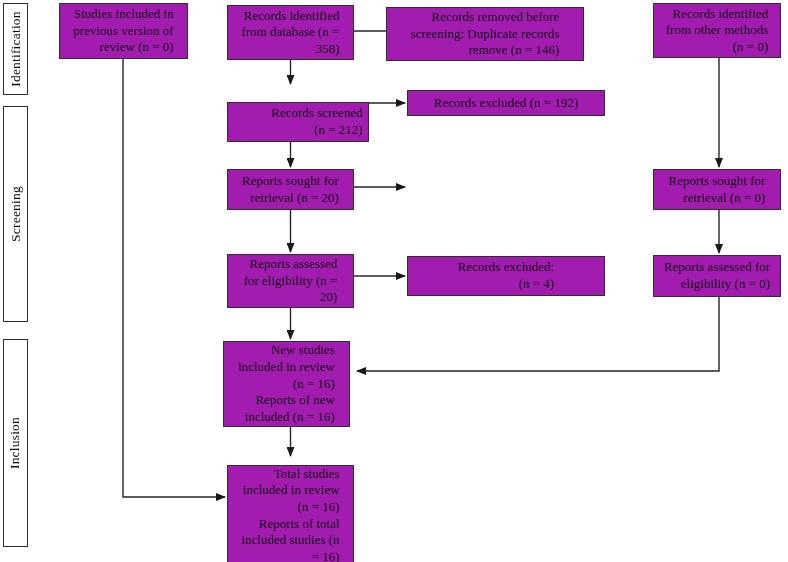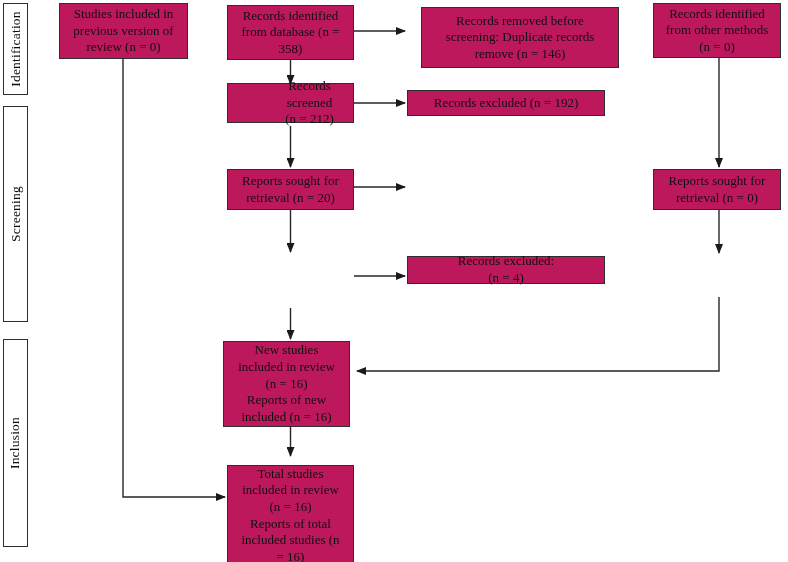--- a/index.html
+++ b/index.html
@@ -21,25 +21,25 @@
     left: 0;
     top: 0;
     width: 788px;
     height: 562px;
     pointer-events: none;
   }
   .fbox {
     position: absolute;
     box-sizing: border-box;
     border: 1.5px solid #2e2e2e;
-    background: #be185d;
+    background: #a21caf;
     display: flex;
     align-items: center;
     justify-content: center;
-    text-align: center;
+    text-align: right;
     white-space: pre-line;
     font-size: 13px;
     line-height: 1.28;
     padding: 1px 2px;
   }
   .stage {
     position: absolute;
     box-sizing: border-box;
     border: 1.5px solid #2e2e2e;
     background: #ffffff;
@@ -97,38 +97,43 @@
   <div class="stage" style="left:3px; top:339px; width:25px; height:208px;">
     <span class="stage-label">Inclusion</span>
   </div>
 
   <div class="fbox" style="left:59px; top:3px; width:129px; height:56px;">Studies included in
 previous version of
 review (n = 0)</div>
   <div class="fbox" style="left:227px; top:5px; width:127px; height:55px;">Records identified
 from database (n =
 358)</div>
-  <div class="fbox" style="left:421px; top:7px; width:198px; height:61px;">Records removed before
+  <div class="fbox" style="left:386px; top:7px; width:198px; height:54px;">Records removed before
 screening: Duplicate records
 remove (n = 146)</div>
   <div class="fbox" style="left:653px; top:3px; width:128px; height:55px;">Records identified
 from other methods
 (n = 0)</div>
 
-  <div class="fbox" style="left:227px; top:83px; width:127px; height:40px;padding-left:40px;">Records screened
+  <div class="fbox" style="left:227px; top:102px; width:142px; height:40px;padding-left:40px;">Records screened
 (n = 212)</div>
   <div class="fbox" style="left:407px; top:90px; width:198px; height:26px;">Records excluded (n = 192)</div>
 
   <div class="fbox" style="left:227px; top:169px; width:127px; height:41px;">Reports sought for
 retrieval (n = 20)</div>
   <div class="fbox" style="left:653px; top:169px; width:128px; height:41px;">Reports sought for
 retrieval (n = 0)</div>
 
-  <div class="fbox" style="left:407px; top:256px; width:198px; height:28px;">Records excluded:
+  <div class="fbox" style="left:227px; top:254px; width:127px; height:54px;">Reports assessed
+for eligibility (n =
+20)</div>
+  <div class="fbox" style="left:407px; top:256px; width:198px; height:40px;">Records excluded:
 (n = 4)</div>
+  <div class="fbox" style="left:653px; top:255px; width:128px; height:42px;">Reports assessed for
+eligibility (n = 0)</div>
 
   <div class="fbox" style="left:223px; top:341px; width:127px; height:86px;">New studies
 included in review
 (n = 16)
 Reports of new
 included (n = 16)</div>
   <div class="fbox" style="left:227px; top:458px; width:127px; height:101px;margin-top:7px;">Total studies
 included in review
 (n = 16)
 Reports of total

